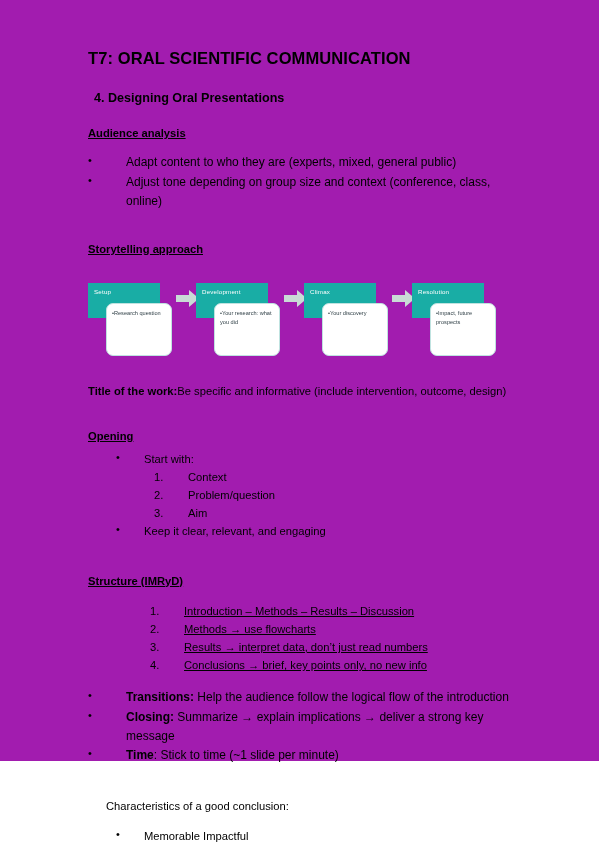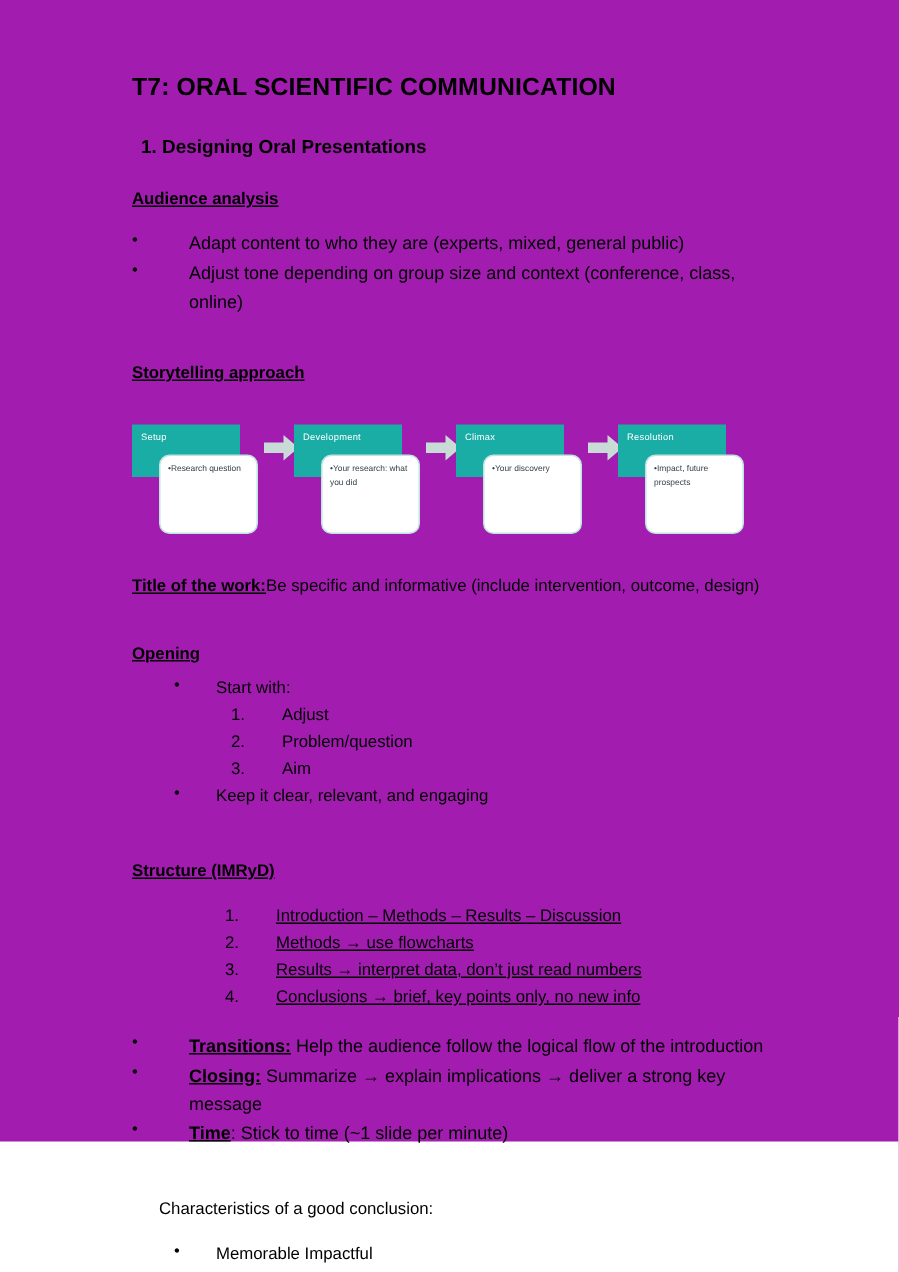--- a/index.html
+++ b/index.html
@@ -108,21 +108,20 @@
   ol.num > li::before {
     content: counter(n) ".";
     position: absolute;
     left: 0;
     top: 0;
   }
   ol.num.deep { margin-left: 66px; }
   ol.num.mid  { margin-left: 62px; margin-top: 13px; text-decoration: underline; }
 
   .lbl-u {
-    text-decoration: underline;
     font-weight: bold;
   }
 
   
   .diagram {
     position: relative;
     width: 432px;
     height: 92px;
     margin: 16px 0 0 0;
   }
@@ -180,21 +179,21 @@
   .a1 { left: 196px; }
   .a2 { left: 304px; }
 </style>
 </head>
 <body>
 
 <div class="page">
 
   <h1 class="doc-title">T7: ORAL SCIENTIFIC COMMUNICATION</h1>
 
-  <h2 class="section-num">1. Designing Oral Presentations</h2>
+  <h2 class="section-num">4. Designing Oral Presentations</h2>
 
   <div>
     <div class="u-head">Audience analysis</div>
     <ul class="bul">
       <li>Adapt content to who they are (experts, mixed, general public)</li>
       <li>Adjust tone depending on group size and context (conference, class, online)</li>
     </ul>
   </div>
 
   <div style="margin-top:10px;">
@@ -254,21 +253,21 @@
   <p class="para" style="margin-top:18px;">
     <span class="lbl-u">Title of the work:</span><span>Be specific and informative (include intervention, outcome, design)</span>
   </p>
 
   <div style="margin-top:10px;">
     <div class="u-head">Opening</div>
     <ul class="bul2 tight" style="margin-top:6px;">
       <li>Start with:</li>
     </ul>
     <ol class="num deep">
-      <li>Adjust</li>
+      <li>Context</li>
       <li>Problem/question</li>
       <li>Aim</li>
     </ol>
     <ul class="bul2 tight" style="margin-top:0;">
       <li>Keep it clear, relevant, and engaging</li>
     </ul>
   </div>
 
   <div style="margin-top:13px;">
     <div class="u-head">Structure (IMRyD)</div>

